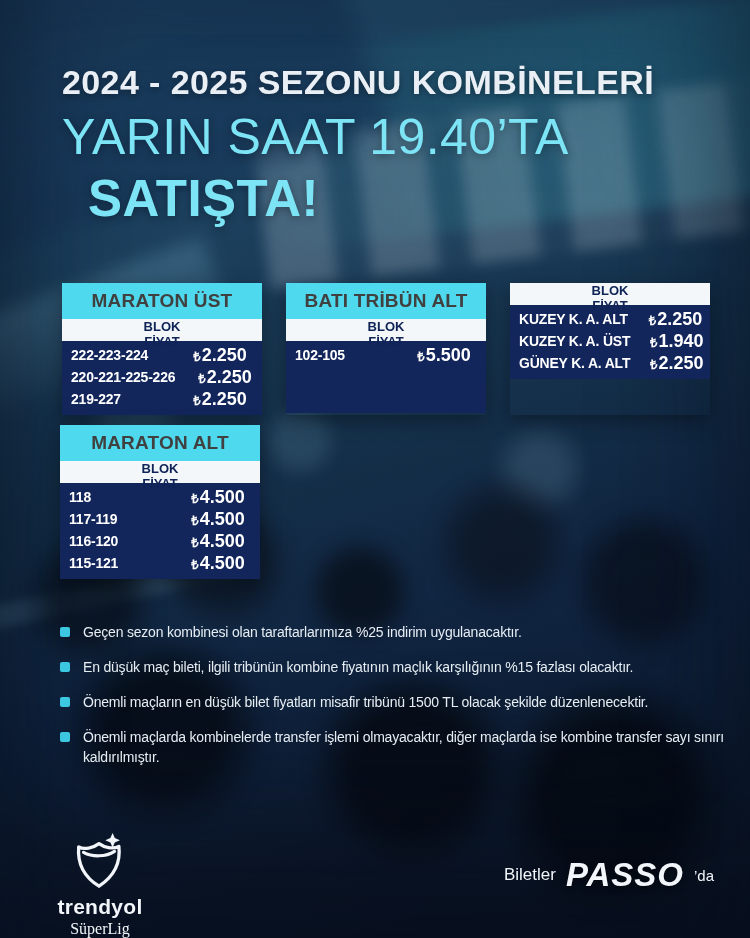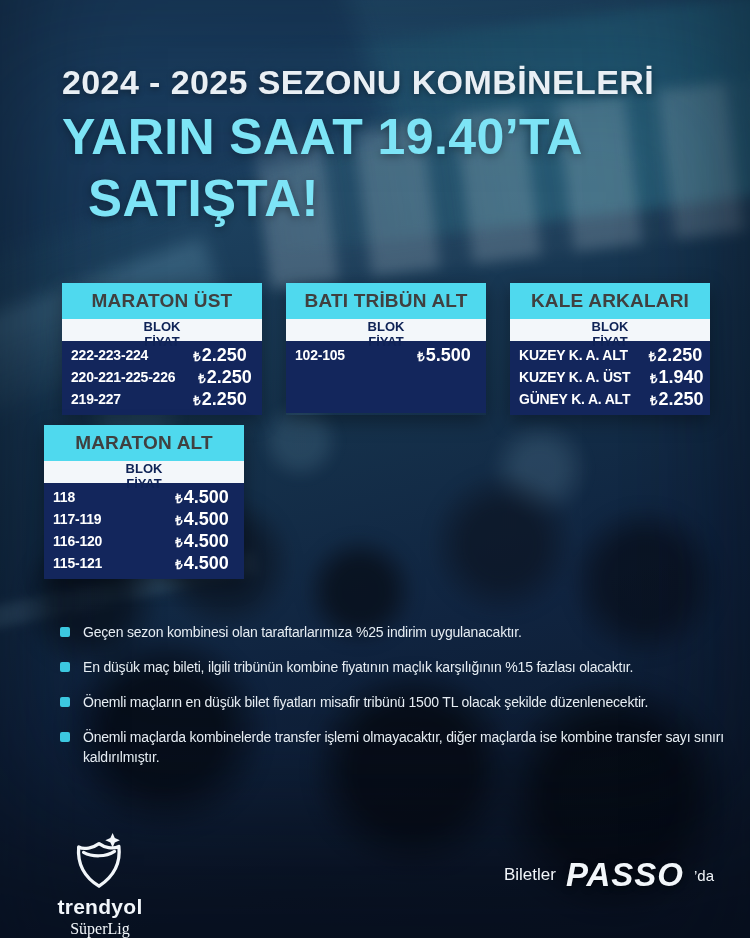--- a/index.html
+++ b/index.html
@@ -33,28 +33,28 @@
       radial-gradient(circle at 82% 85%, rgba(5,10,18,.85) 0 7%, transparent 12%),
       radial-gradient(circle at 40% 47%, rgba(160,215,235,.13) 0 3%, transparent 6%),
       radial-gradient(circle at 18% 44%, rgba(150,205,230,.10) 0 3%, transparent 6%),
       radial-gradient(circle at 72% 50%, rgba(170,220,240,.14) 0 3%, transparent 7%);}
   .vignette{position:absolute;inset:0;box-shadow:inset 0 -120px 140px rgba(5,10,20,.55), inset 0 60px 120px rgba(10,25,45,.35);}
 
   
   .titles{position:absolute;left:62px;top:62px;}
   .title-line1{font-size:34px;font-weight:700;color:#e9eff4;letter-spacing:.4px;line-height:40px;
     text-shadow:0 2px 6px rgba(0,0,0,.35);}
-  .title-line2{font-size:50px;font-weight:700;color:#7de4f6;letter-spacing:.4px;line-height:58px;margin-top:6px;
+  .title-line2{font-size:50px;font-weight:400;color:#7de4f6;letter-spacing:.4px;line-height:58px;margin-top:6px;
     text-shadow:0 2px 8px rgba(0,0,0,.35);}
   .title-line3{font-size:51px;font-weight:800;color:#7de4f6;letter-spacing:.4px;line-height:58px;margin-top:4px;
     padding-left:26px;text-shadow:0 2px 8px rgba(0,0,0,.35);}
 
   
   .cards-row{position:absolute;left:62px;top:283px;display:flex;gap:24px;}
-  .cards-row2{position:absolute;left:44px;top:425px;display:flex;}
+  .cards-row2{position:absolute;left:60px;top:425px;display:flex;}
   .card{width:200px;box-shadow:0 6px 18px rgba(0,0,0,.35);}
   .card-header{height:36px;background:#4fd9ee;color:#404040;font-weight:700;font-size:19px;
     display:flex;align-items:center;justify-content:center;letter-spacing:.2px;}
   .card-cols{height:22px;background:#f3f7fa;color:#0f2356;font-weight:700;font-size:13px;display:flex;align-items:center;flex-direction:column;}
   .card-cols .c-blok{flex:1;text-align:center;}
   .card-cols .c-fiyat{width:84px;text-align:center;}
   .card-body{background:#13265c;padding:3px 0 5px 0;}
   .cards-row .card-body{min-height:64px;}
   .t-row{display:flex;align-items:center;height:22px;}
   .t-blok{flex:1;padding-left:10px;color:#fff;font-weight:700;font-size:15.5px;white-space:nowrap;
@@ -128,21 +128,20 @@
       <div class="c-fiyat">FİYAT</div>
     </div>
     <div class="card-body">
           <div class="t-row">
     <span class="t-blok">102-105</span>
     <span class="t-fiyat"><span class="cur">₺</span><span>5.500</span></span>
   </div>
         </div>
   </div>
       <div class="card">
-    <div class="card-header">KALE ARKALARI</div>
     <div class="card-cols">
       <div class="c-blok">BLOK</div>
       <div class="c-fiyat">FİYAT</div>
     </div>
     <div class="card-body">
           <div class="t-row">
     <span class="t-blok">KUZEY K. A.  ALT</span>
     <span class="t-fiyat"><span class="cur">₺</span><span>2.250</span></span>
   </div>
           <div class="t-row">

